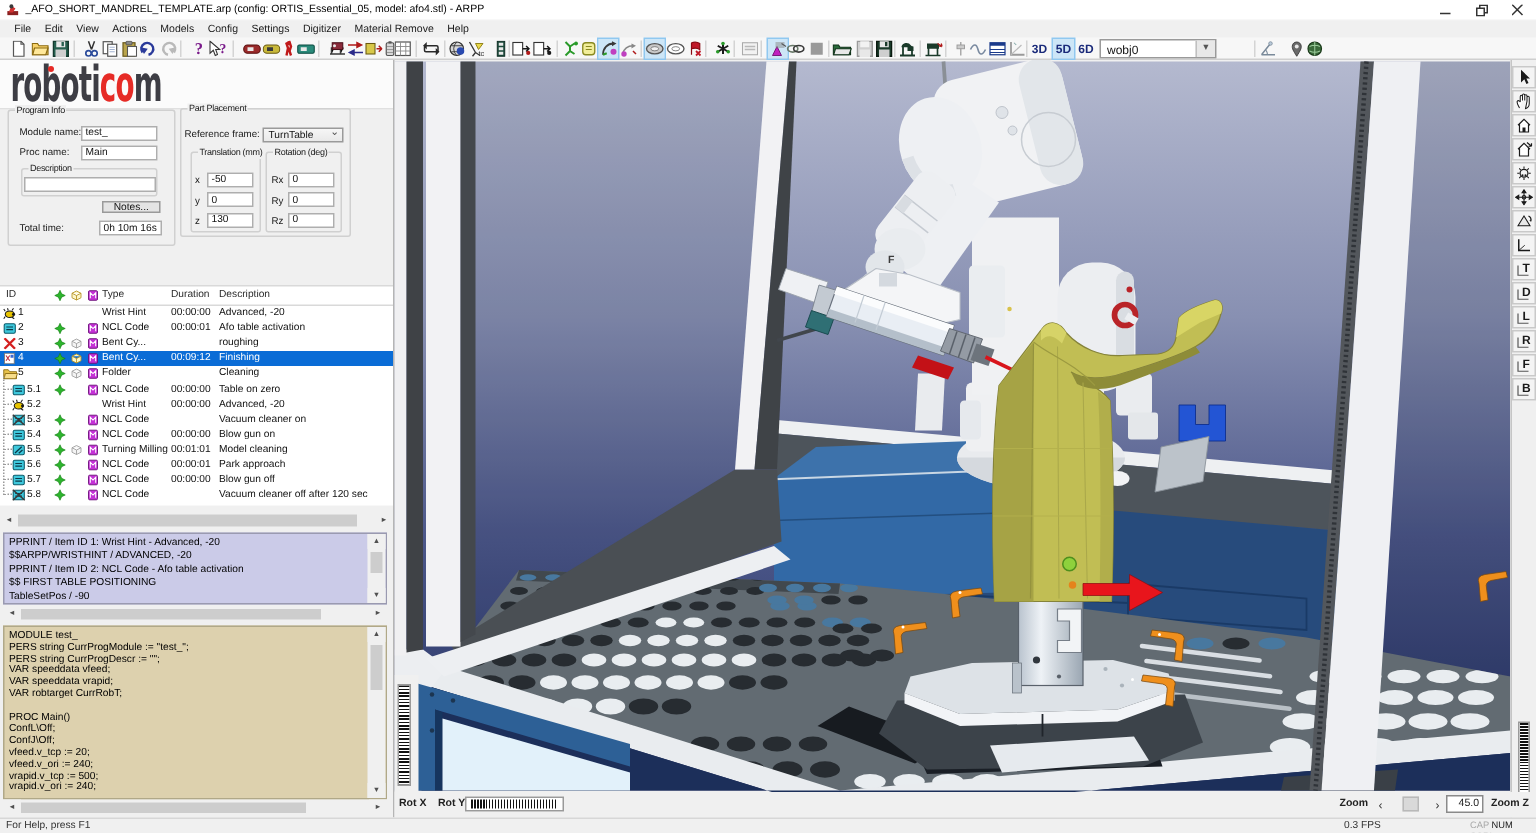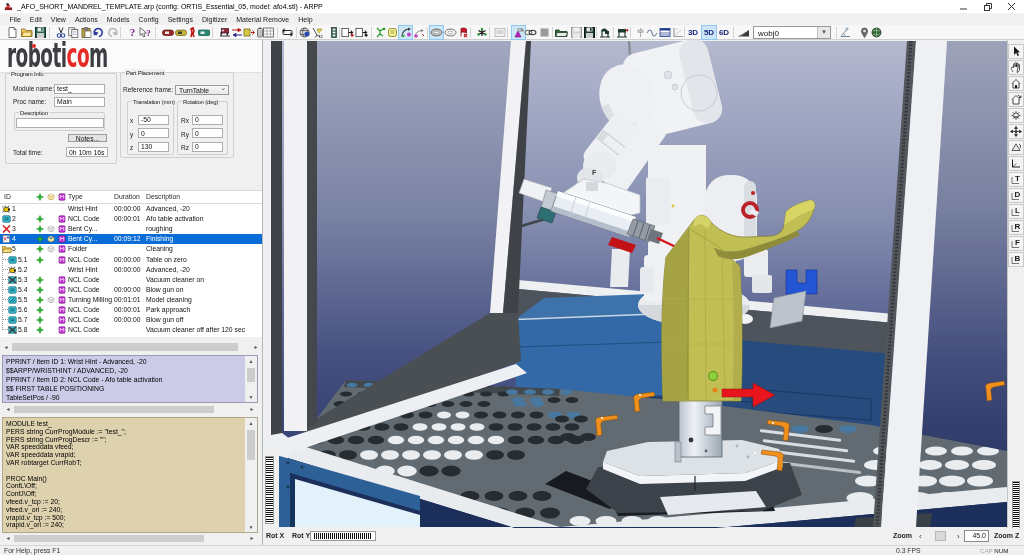--- a/index.html
+++ b/index.html
@@ -24,21 +24,21 @@
 
 #toolbar { position:absolute; left:0; top:25px; width:1024px; height:15px; background:#f7f7f7;
   border-bottom:1px solid #cfcfcf; }
 .tb-icon { position:absolute; top:1px; width:13px; height:13px; display:flex; align-items:center;
   justify-content:center; }
 .tb-icon.sel { background:#cde6f7; outline:1px solid #90c8f0; }
 .tb-sep { position:absolute; top:2px; width:1px; height:11px; background:#d4d4d4; }
 .tb-text { position:absolute; top:1px; height:13px; line-height:13px; font-weight:bold;
   font-size:8px; color:#1a2a7a; text-align:center; }
 .tb-text.sel { background:#cde6f7; outline:1px solid #90c8f0; }
-#wobj-combo { position:absolute; left:753px; top:1px; width:78px; height:13px; background:#fff;
+#wobj-combo { position:absolute; left:733px; top:1px; width:78px; height:13px; background:#fff;
   border:1px solid #9a9a9a; font-size:8px; }
 #wobj-combo .val { position:absolute; left:4px; top:1px; line-height:11px; color:#111; }
 #wobj-combo .dd { position:absolute; right:0; top:0; width:13px; height:11px; background:#e8e8e8;
   border-left:1px solid #c0c0c0; text-align:center; line-height:10px; font-size:7px; color:#555; }
 
 
 #main { position:absolute; left:0; top:40px; width:1024px; height:488px; }
 #left-panel { position:absolute; left:0; top:0; width:263px; height:505px; background:#f0f0f0;
   border-right:1px solid #b5b5b5; }
 #viewport { position:absolute; left:263px; top:0; width:744px; height:488px; overflow:hidden; }

